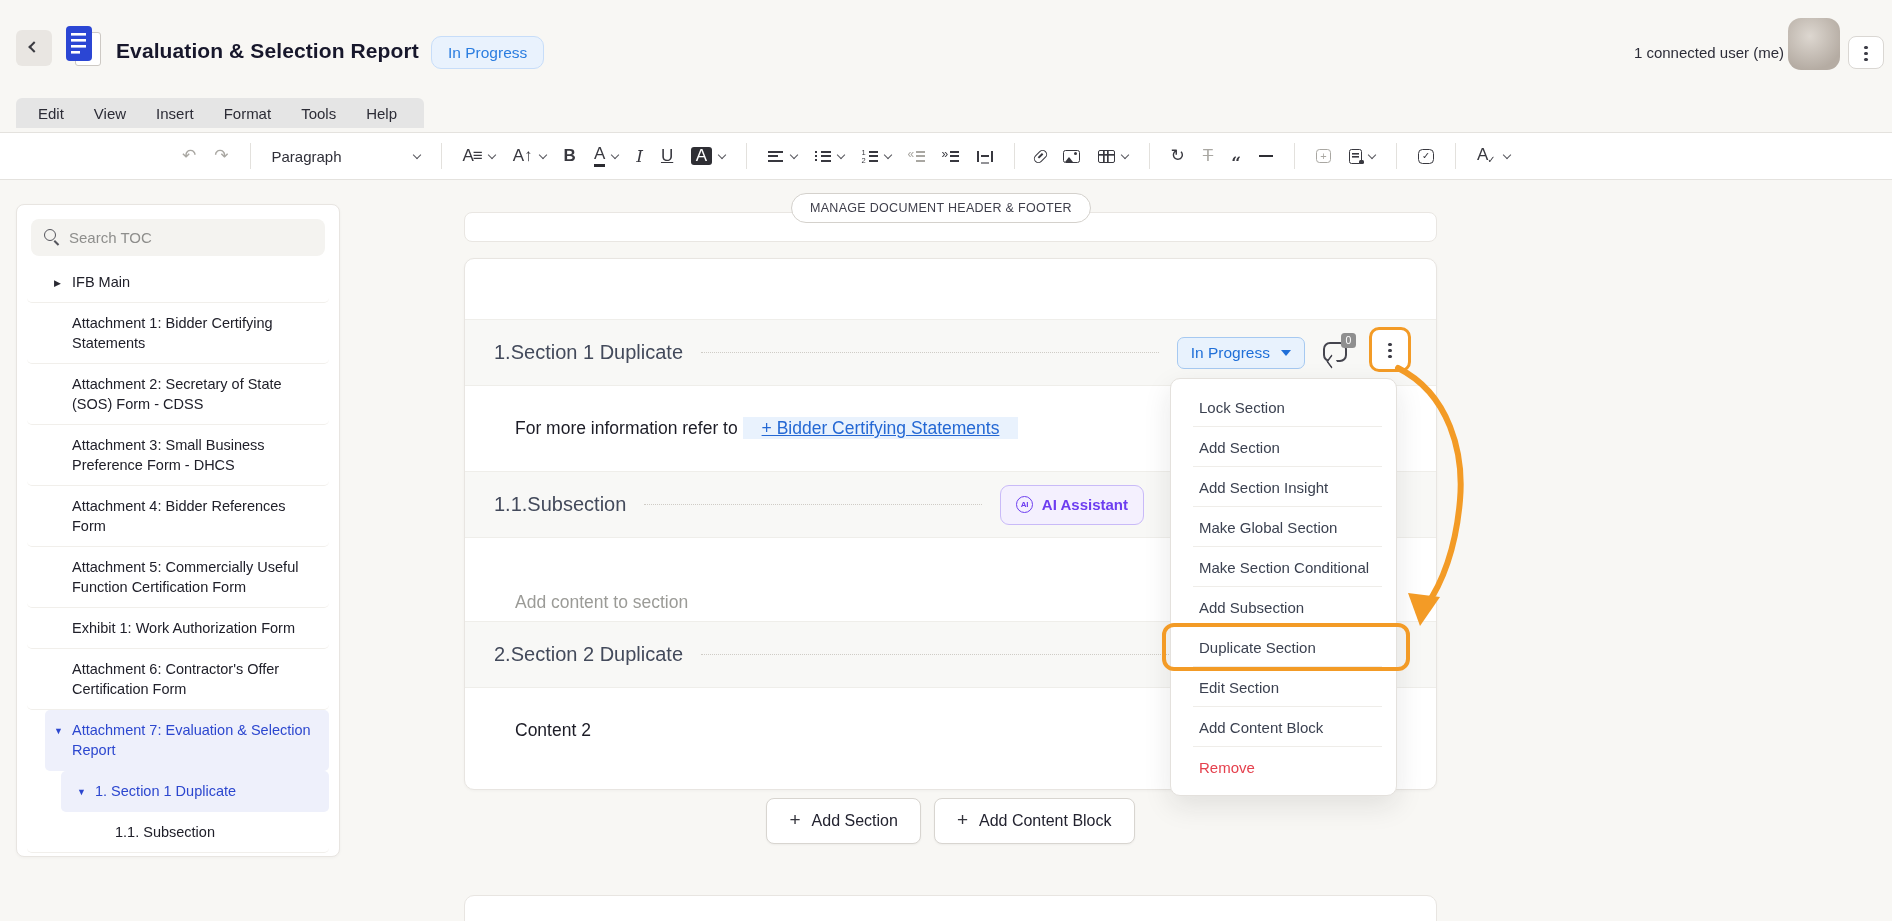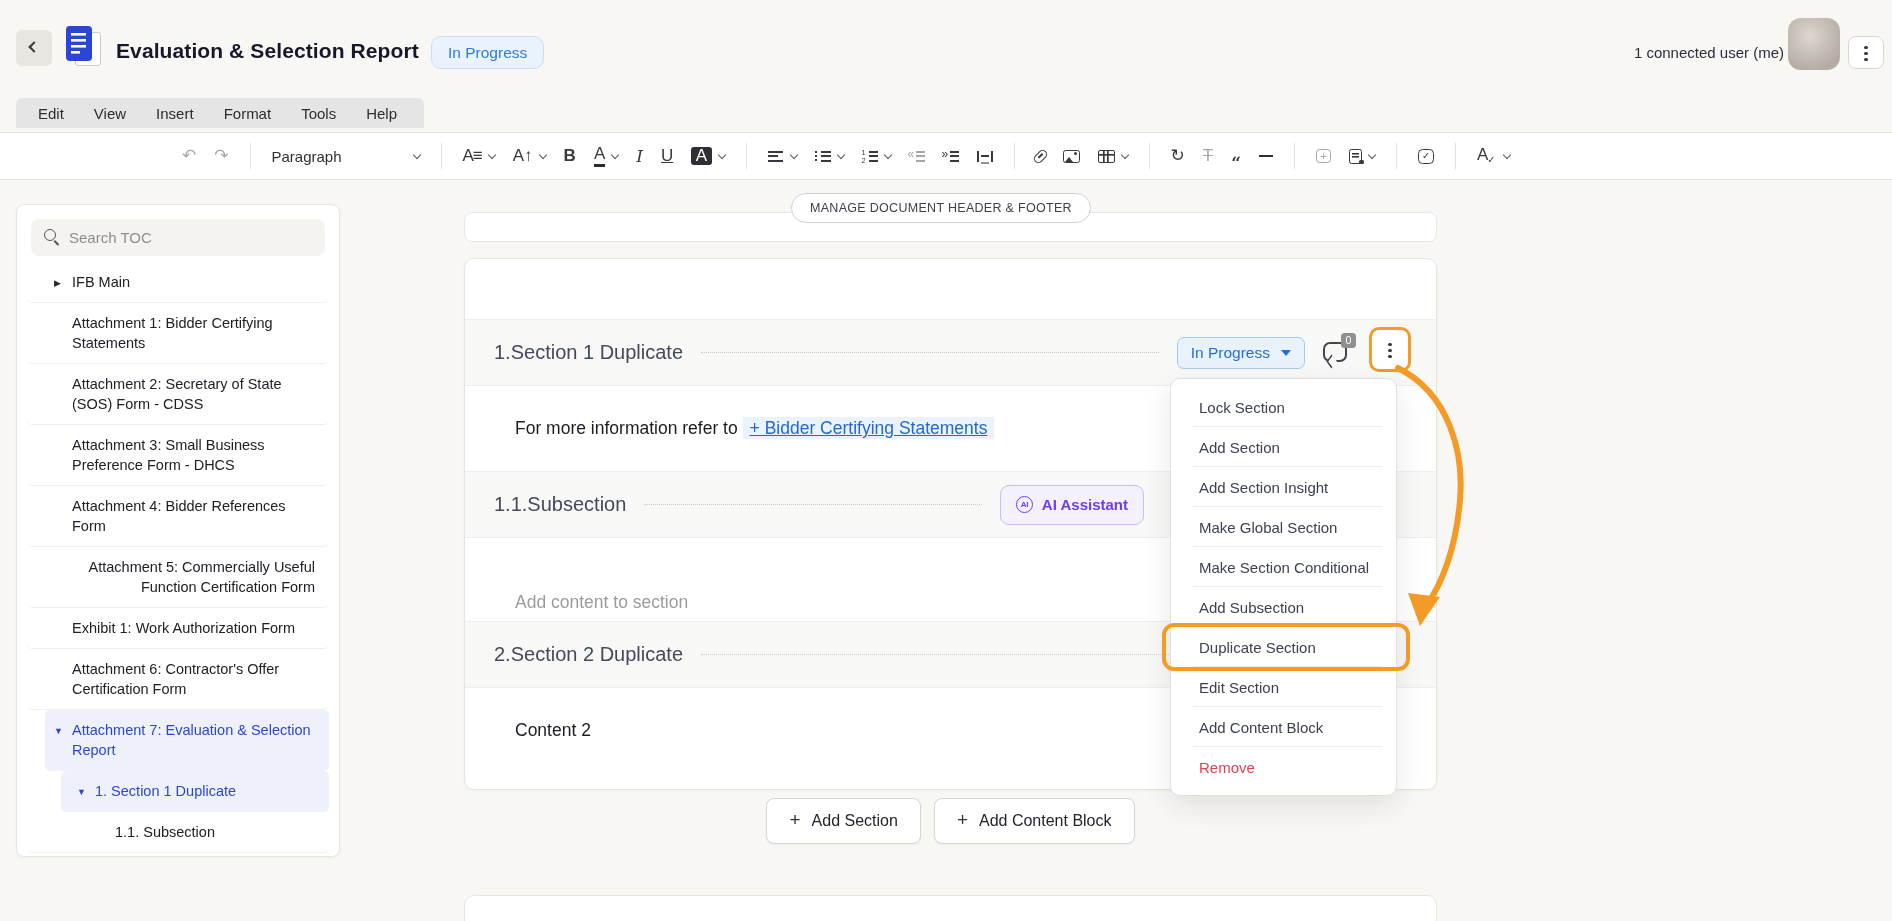--- a/index.html
+++ b/index.html
@@ -102,21 +102,21 @@
   .bubble { position:absolute; left:0; top:3px; width:24px; height:20px; border:2px solid #45454e; border-radius:7px; background:#f8f8f6; }
   .bubble::after { content:''; position:absolute; left:2px; bottom:-6px; width:7px; height:7px; background:#f8f8f6; border-left:2px solid #45454e; border-bottom:2px solid #45454e; transform:rotate(45deg) skew(8deg,8deg); border-radius:0 0 0 2px; }
   .cbadge { position:absolute; top:-6px; right:-3px; width:15px; height:15px; background:#8f8f8f; border-radius:3.5px; color:#fff; font-size:10.5px; line-height:15px; text-align:center; }
   .kebab-orange { position:relative; width:42px; height:45px; background:#fff; border:3.6px solid #f39b26; border-radius:10px; cursor:pointer; flex:none; margin-top:-6px; }
   .content-row { position:absolute; left:0; width:100%; }
   .r1 { top:127px; height:85px; display:flex; align-items:center; }
   .r2 { top:271px; height:83px; display:flex; align-items:flex-end; }
   .r3 { top:429px; height:103px; padding-top:32px; }
   .para { padding-left:50px; font-size:17.5px; color:#1c1c26; }
   .para.ph { color:#9b9b97; }
-  .doclink { color:#2468d4; text-decoration:underline; background:#e9f2fd; padding:1px 7px; cursor:pointer; }
+  .doclink { color:#2468d4; text-decoration:underline; background:#e9f2fd; padding:1px 19px; cursor:pointer; }
   .ai-btn { display:flex; align-items:center; gap:9px; height:40px; padding:0 15px; background:#f4f0fe; border:1.4px solid #c9baf8; border-radius:9px; color:#6d3df0; font-size:15px; font-weight:700; cursor:pointer; flex:none; margin-right:267px; font-family:inherit; }
   .ai-ic { display:inline-flex; align-items:center; justify-content:center; width:17px; height:17px; border:1.6px solid #6d3df0; border-radius:50%; font-size:8px; font-weight:700; letter-spacing:-.5px; }
   .footer-btns { position:absolute; left:464px; top:798px; width:973px; display:flex; justify-content:center; gap:13px; z-index:1; }
   .add-btn { display:flex; align-items:center; gap:11px; height:46px; padding:0 22px; background:#fff; border:1px solid #d8d5d0; border-radius:8px; font-size:16px; color:#232330; cursor:pointer; box-shadow:0 1px 2px rgba(40,40,40,.05); font-family:inherit; }
   .add-btn .plus { font-size:19px; font-weight:400; color:#35353d; margin-top:-2px; }
   .next-page-card { position:absolute; left:464px; top:895px; width:973px; height:60px; background:#fff; border:1px solid #e8e5e1; border-radius:10px; }
 
   
   .ctx-menu { position:absolute; left:1170px; top:378px; width:227px; background:#fff; border:1px solid #e4e1dd; border-radius:10px; box-shadow:0 10px 28px rgba(30,30,30,.10); padding:8px 0; z-index:40; }
   .cm-item { position:relative; height:40px; display:flex; align-items:center; padding-left:28px; font-size:15px; color:#3b4150; cursor:pointer; }
@@ -263,21 +263,21 @@
     <div class="searchbox">
       <span class="search-ic"></span>
       <input placeholder="Search TOC" style="">
     </div>
     <ul class="toc" id="toc-list">
         <li class="toc-item" style="padding-left: 45px;"><span class="caret">▶</span><span class="toc-label">IFB Main</span></li>
         <li class="toc-item" style="padding-left: 45px;"><span class="toc-label">Attachment 1: Bidder Certifying Statements</span></li>
         <li class="toc-item" style="padding-left: 45px;"><span class="toc-label">Attachment 2: Secretary of State (SOS) Form - CDSS</span></li>
         <li class="toc-item" style="padding-left: 45px;"><span class="toc-label">Attachment 3: Small Business Preference Form - DHCS</span></li>
         <li class="toc-item" style="padding-left: 45px;"><span class="toc-label">Attachment 4: Bidder References Form</span></li>
-        <li class="toc-item" style="padding-left: 45px; text-align: right;"><span class="toc-label">Attachment 5: Commercially Useful Function Certification Form</span></li>
+        <li class="toc-item" style="padding-left: 45px;"><span class="toc-label">Attachment 5: Commercially Useful Function Certification Form</span></li>
         <li class="toc-item" style="padding-left: 45px;"><span class="toc-label">Exhibit 1: Work Authorization Form</span></li>
         <li class="toc-item" style="padding-left: 45px;"><span class="toc-label">Attachment 6: Contractor's Offer Certification Form</span></li>
         <li class="toc-item sel" style="margin-left: 18px; padding-left: 27px;"><span class="caret">▼</span><span class="toc-label">Attachment 7: Evaluation &amp; Selection Report</span></li>
         <li class="toc-item sel" style="margin-left: 34px; padding-left: 34px;"><span class="caret">▼</span><span class="toc-label">1. Section 1 Duplicate</span></li>
         <li class="toc-item" style="padding-left: 88px;"><span class="toc-label">1.1. Subsection</span></li>
         <li class="toc-item" style="padding-left: 72px;"></li>
       </ul>
   </aside>
 
   <div class="doc-header-card"></div>

